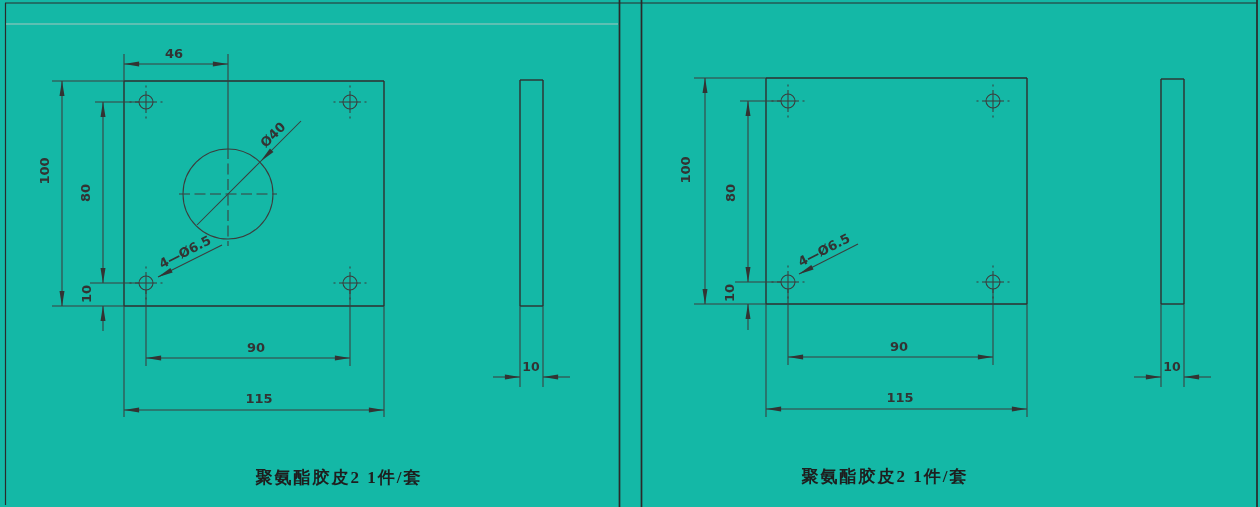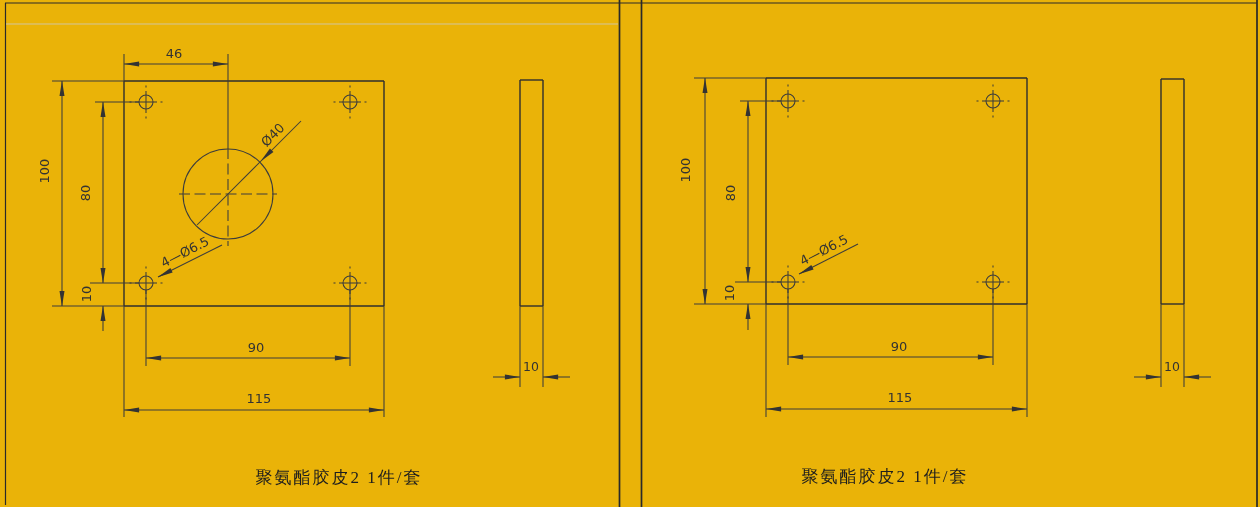--- a/index.html
+++ b/index.html
@@ -1,21 +1,22 @@
 <!DOCTYPE html>
 <html><head>
 <meta charset="utf-8">
 <style>
   html,body{margin:0;padding:0;background:#e9e9e7;}
   .sheet{
     position:relative;
     width:1260px;height:507px;
-    background:#eab308;
+    background:#14b8a6;
     overflow:hidden;
     font-family:"DejaVu Sans", sans-serif;
+    font-weight:bold;
   }
   svg{display:block;}
   .draw{stroke:#3c3c3c;stroke-width:1.05;fill:none;stroke-linecap:butt;}
   .thick{stroke:#2e2e2e;stroke-width:1.4;}
   .border{stroke:#2a2a2a;stroke-width:1.7;}
   .topline{stroke:#2a2a2a;stroke-width:1.2;}
   .faint{stroke:#cbcbc7;stroke-width:0.8;}
   .dash{stroke-dasharray:11 4.5;}
   text{stroke:none;fill:#333;font-family:"DejaVu Sans", sans-serif;}
   .dim{font-size:13px;}

